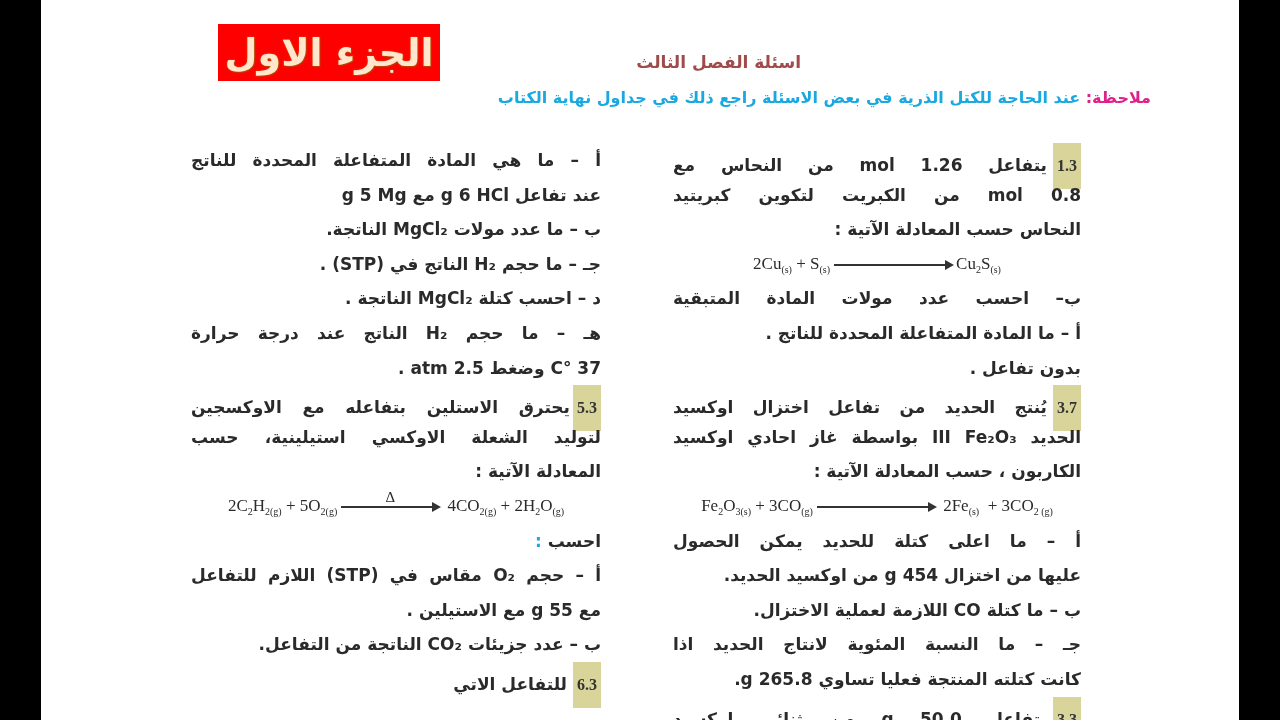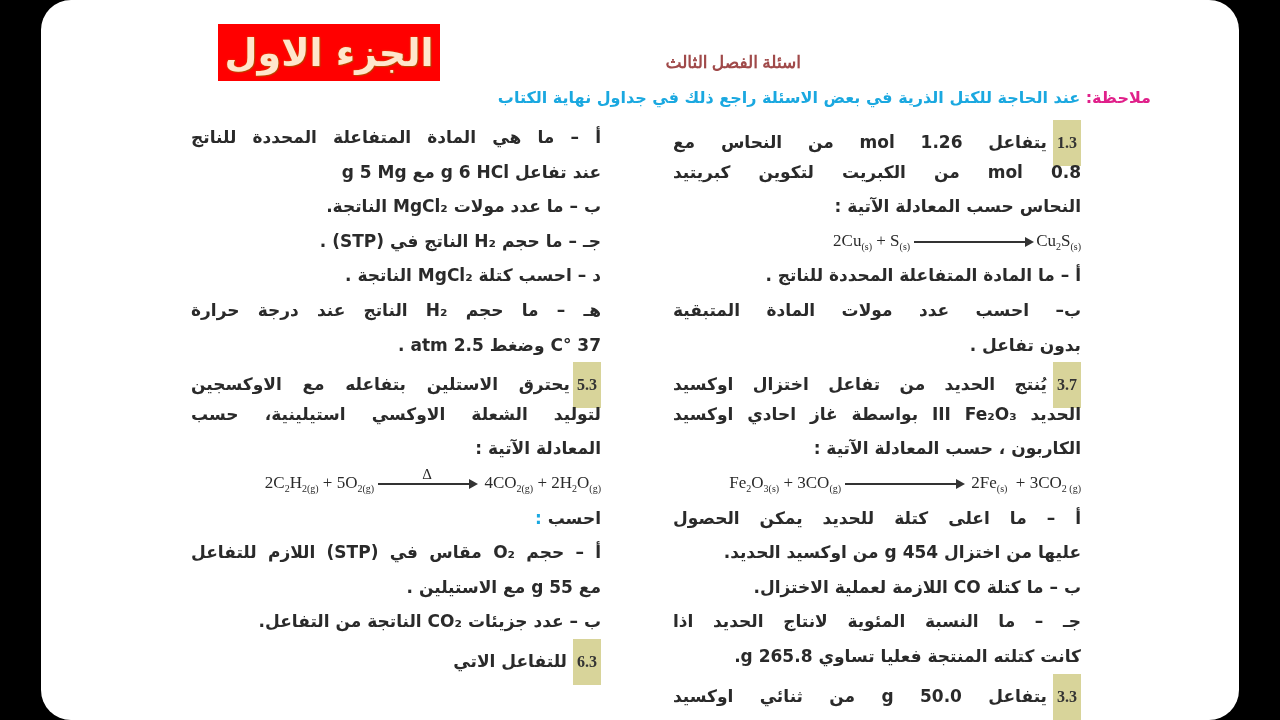--- a/index.html
+++ b/index.html
@@ -1,52 +1,52 @@
 <!DOCTYPE html>
 <html><head>
 <meta charset="utf-8">
 <style>
   * { margin: 0; padding: 0; box-sizing: border-box; }
   html, body { width: 1280px; height: 720px; overflow: hidden; background: #000; }
   body { position: relative; font-family: "DejaVu Sans", sans-serif; }
   .page {
     position: absolute; left: 41px; top: 0; width: 1198px; height: 720px;
-    background: #ffffff; overflow: hidden; border-radius: 30px;
+    background: #ffffff; overflow: hidden;
   }
   .part-banner {
     position: absolute; left: 177px; top: 24px; width: 222px; height: 57px;
     background: #ff0000; color: #ffe6cc;
     font-family: "DejaVu Sans", sans-serif; font-weight: bold; font-size: 38px;
     display: flex; align-items: center; justify-content: center;
     direction: rtl; text-shadow: 0 0 2px #c86400, 1px 1px 1px #b04000;
   }
   .chapter-title {
     position: absolute; left: 490px; top: 52px; width: 270px; text-align: right;
-    direction: rtl; color: #a04a4a; font-size: 17px; font-weight: bold; font-family: Liberation Serif, serif;
+    direction: rtl; color: #a04a4a; font-size: 17px; font-weight: bold;
   }
   .note {
     position: absolute; left: 255px; top: 88px; width: 855px; 
     direction: rtl; font-size: 16px; font-weight: bold; color: #1aa8e0; white-space: nowrap;
   }
   .note .note-label { color: #e0208a; }
   .col {
-    position: absolute; top: 120px; direction: rtl; text-align: justify;
+    position: absolute; top: 143px; direction: rtl; text-align: justify;
     font-size: 17px; color: #2a2a2a; font-weight: bold;
   }
   .col-right { left: 632px; width: 408px; }
   .col-left { left: 150px; width: 410px; }
   .line { height: 34.6px; line-height: 34.6px; white-space: nowrap; overflow: visible; }
   .line.just { text-align: justify; text-align-last: justify; }
   .qnum {
     display: inline-block; background: #d8d49a; color: #333; padding: 11px 4px;
     line-height: 24px; font-family: "Liberation Serif", serif; font-weight: bold;
     font-size: 16px; margin-left: 6px; direction: ltr;
   }
   .eq {
-    direction: ltr; text-align: right; font-family: "Liberation Serif", serif;
+    direction: ltr; text-align: center; font-family: "Liberation Serif", serif;
     font-weight: normal; font-size: 17px; height: 34.6px; line-height: 34.6px; white-space: nowrap;
     position: relative;
   }
   .eq sub { font-size: 10px; }
   .arrow {
     display: inline-block; position: relative; height: 2px; background: #333;
     vertical-align: middle; margin: 0 4px;
   }
   .arrow::after {
     content: ""; position: absolute; right: -2px; top: -4px;
@@ -70,22 +70,22 @@
     <div class="line just">
       <span class="qnum">1.3</span><span>يتفاعل 1.26 mol من النحاس مع</span>
     </div>
     <div class="line just">0.8 mol من الكبريت لتكوين كبريتيد</div>
     <div class="line">النحاس حسب المعادلة الآتية :</div>
     <div class="eq">
       <span>2Cu</span><sub>(s)</sub>
       <span>+</span>
       <span>S</span><sub>(s)</sub><span class="arrow" style="width:118px"></span><span>Cu</span><sub>2</sub><span>S</span><sub>(s)</sub>
     </div>
+    <div class="line just">ب– احسب عدد مولات المادة المتبقية</div>
     <div class="line">أ – ما المادة المتفاعلة المحددة للناتج .</div>
-    <div class="line just">ب– احسب عدد مولات المادة المتبقية</div>
     <div class="line">بدون تفاعل .</div>
 
     <div class="line just">
       <span class="qnum">3.7</span><span>يُنتج الحديد من تفاعل اختزال اوكسيد</span>
     </div>
     <div class="line just">الحديد III Fe₂O₃ بواسطة غاز احادي اوكسيد</div>
     <div class="line">الكاربون ، حسب المعادلة الآتية :</div>
     <div class="eq">
       <span>Fe</span><sub>2</sub><span>O</span><sub>3(s)</sub>
       <span>+</span>

